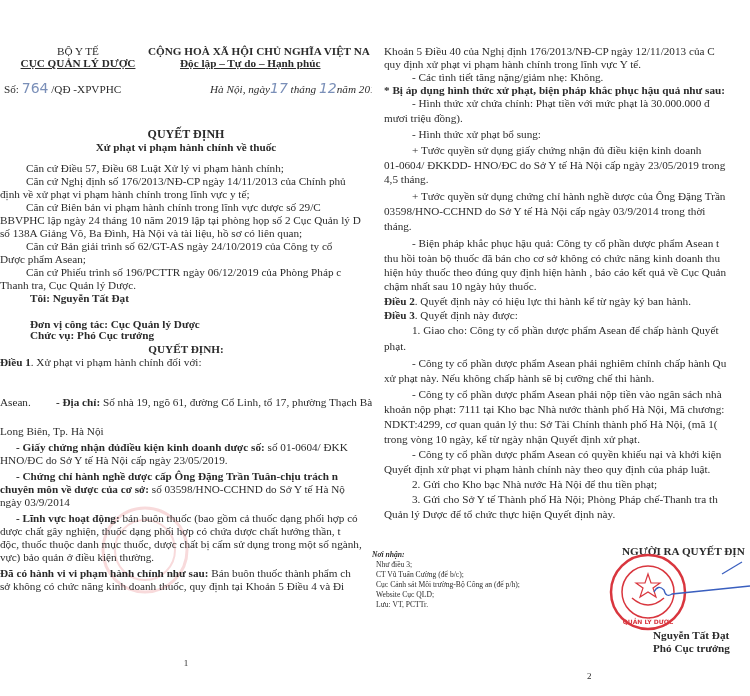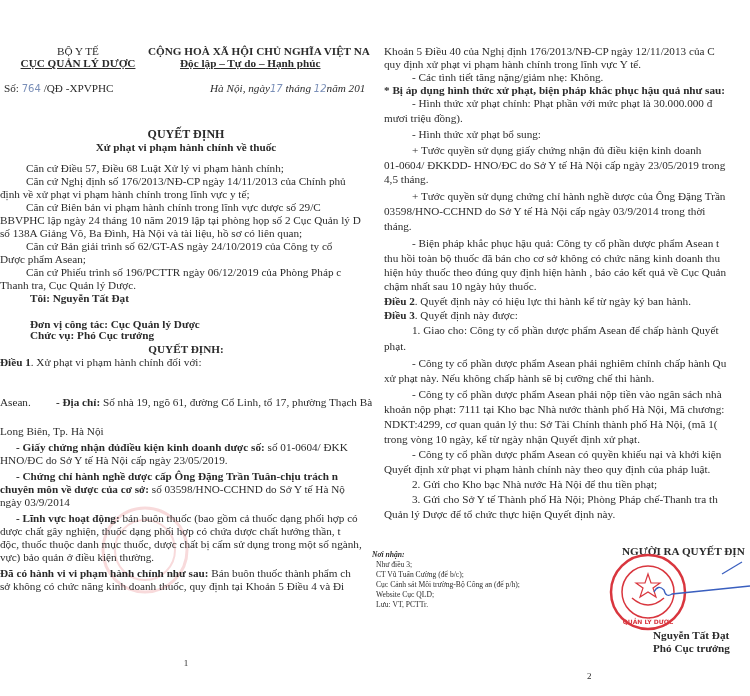--- a/index.html
+++ b/index.html
@@ -6,21 +6,21 @@
   body { width: 750px; height: 696px; overflow: hidden; position: relative;
          font-family: "Liberation Serif", "DejaVu Serif", serif; color: #2b2b2b; }
   .page { position: absolute; top: 0; height: 696px; overflow: hidden; background: #fff; }
   #page1 { left: 0; width: 372px; }
   #page2 { left: 372px; width: 378px; }
   .ln { position: absolute; white-space: nowrap; font-size: 11.2px; line-height: 13px; }
   .b { font-weight: bold; }
   .i { font-style: italic; }
   .u { text-decoration: underline; }
   .c { text-align: center; }
-  .hw { color: #7a8fb8; font-family: "DejaVu Sans", sans-serif; font-size: 10px; }
+  .hw { color: #7a8fb8; font-family: "DejaVu Sans", sans-serif; font-size: 14px; }
   .title { font-size: 12px; font-weight: bold; }
   .small { font-size: 7.6px; line-height: 9.6px; }
   .stamp-faint { position: absolute; opacity: 0.18; }
   .stamp { position: absolute; }
 </style>
 </head>
 <body>
 
 <div class="page" id="page1">
 
@@ -76,21 +76,21 @@
   <div class="ln c" style="left:0;width:372px;top:657px;font-size:9px;">1</div>
 </div>
 
 <div class="page" id="page2">
 
   <div class="ln" style="left:12px;top:45px;">Khoản 5 Điều 40 của Nghị định 176/2013/NĐ-CP ngày 12/11/2013 của C</div>
   <div class="ln" style="left:12px;top:58px;">quy định xử phạt vi phạm hành chính trong lĩnh vực Y tế.</div>
   <div class="ln" style="left:40px;top:71px;">- Các tình tiết tăng nặng/giảm nhẹ: Không.</div>
   <div class="ln b" style="left:12px;top:84px;">* Bị áp dụng hình thức xử phạt, biện pháp khắc phục hậu quả như sau:</div>
 
-  <div class="ln" style="left:40px;top:97px;">- Hình thức xử phạt chính: Phạt phần với mức phạt là 30.000.000 đ</div>
+  <div class="ln" style="left:40px;top:97px;">- Hình thức xử chứa chính: Phạt tiền với mức phạt là 30.000.000 đ</div>
   <div class="ln" style="left:12px;top:112px;">mươi triệu đồng).</div>
   <div class="ln" style="left:40px;top:128px;">- Hình thức xử phạt bổ sung:</div>
   <div class="ln" style="left:40px;top:144px;">+ Tước quyền sử dụng giấy chứng nhận đủ điều kiện kinh doanh</div>
   <div class="ln" style="left:12px;top:159px;">01-0604/ ĐKKDD- HNO/ĐC do Sở Y tế Hà Nội cấp ngày 23/05/2019 trong</div>
   <div class="ln" style="left:12px;top:173px;">4,5 tháng.</div>
   <div class="ln" style="left:40px;top:190px;">+ Tước quyền sử dụng chứng chỉ hành nghề dược của Ông Đặng Trần</div>
   <div class="ln" style="left:12px;top:205px;">03598/HNO-CCHND do Sở Y tế Hà Nội cấp ngày 03/9/2014 trong thời</div>
   <div class="ln" style="left:12px;top:220px;">tháng.</div>
   <div class="ln" style="left:40px;top:237px;">- Biện pháp khắc phục hậu quả: Công ty cổ phần dược phẩm Asean t</div>
   <div class="ln" style="left:12px;top:252px;">thu hồi toàn bộ thuốc đã bán cho cơ sở không có chức năng kinh doanh thu</div>

